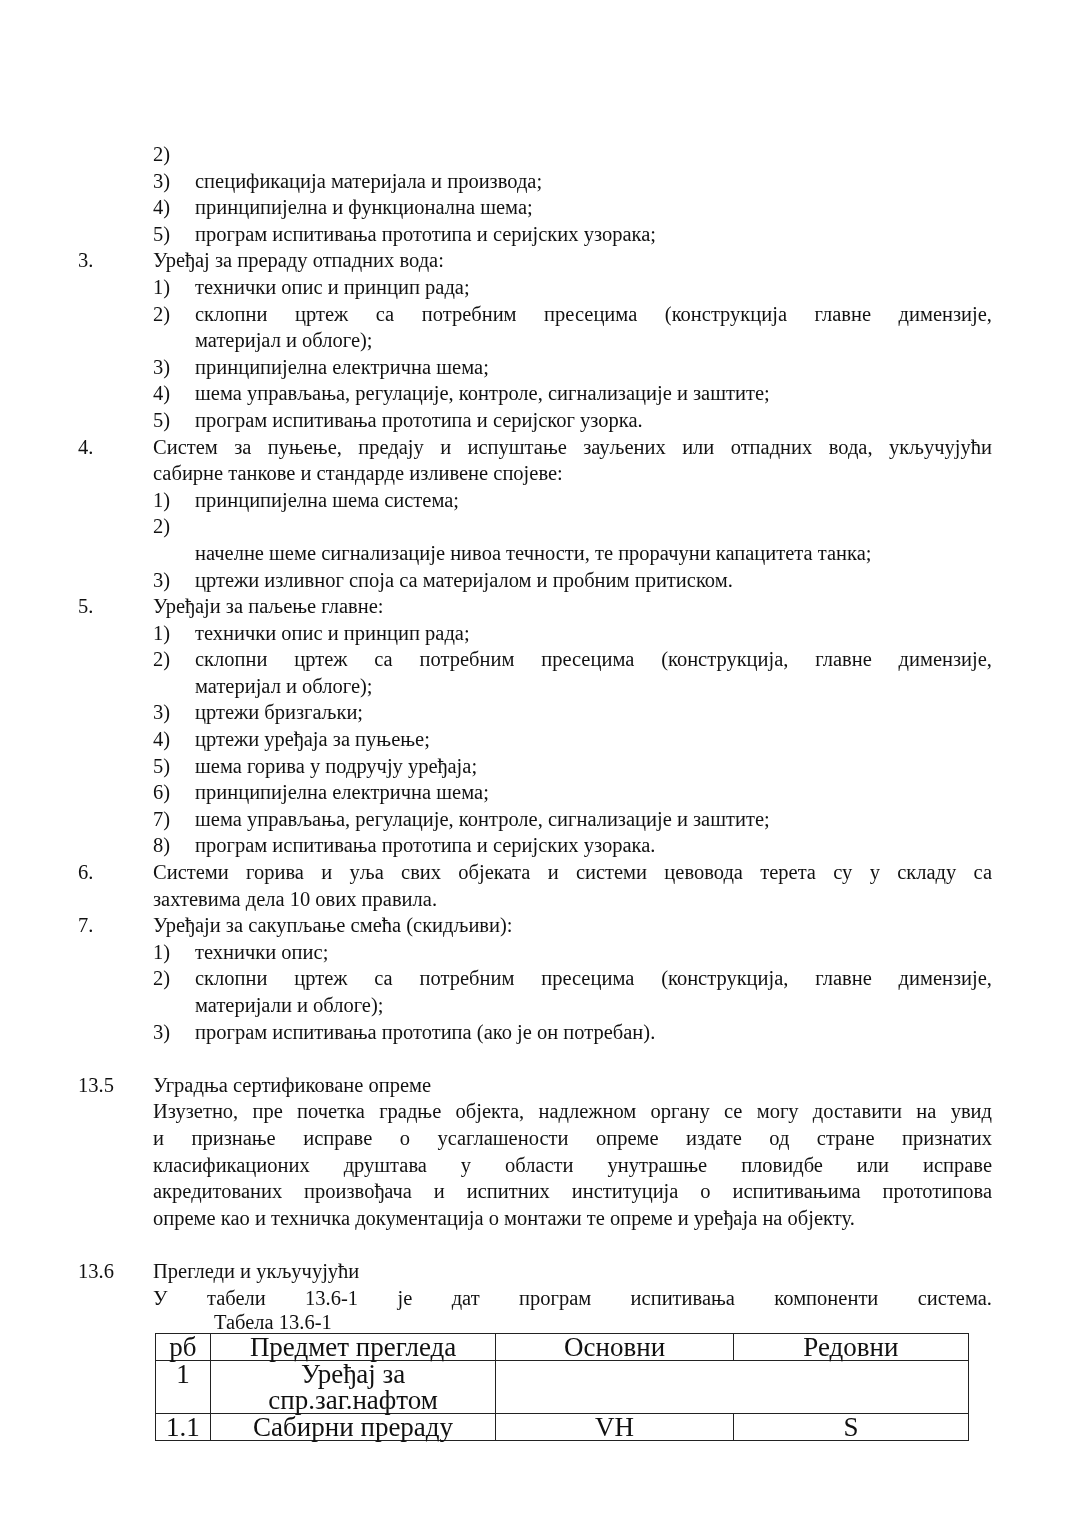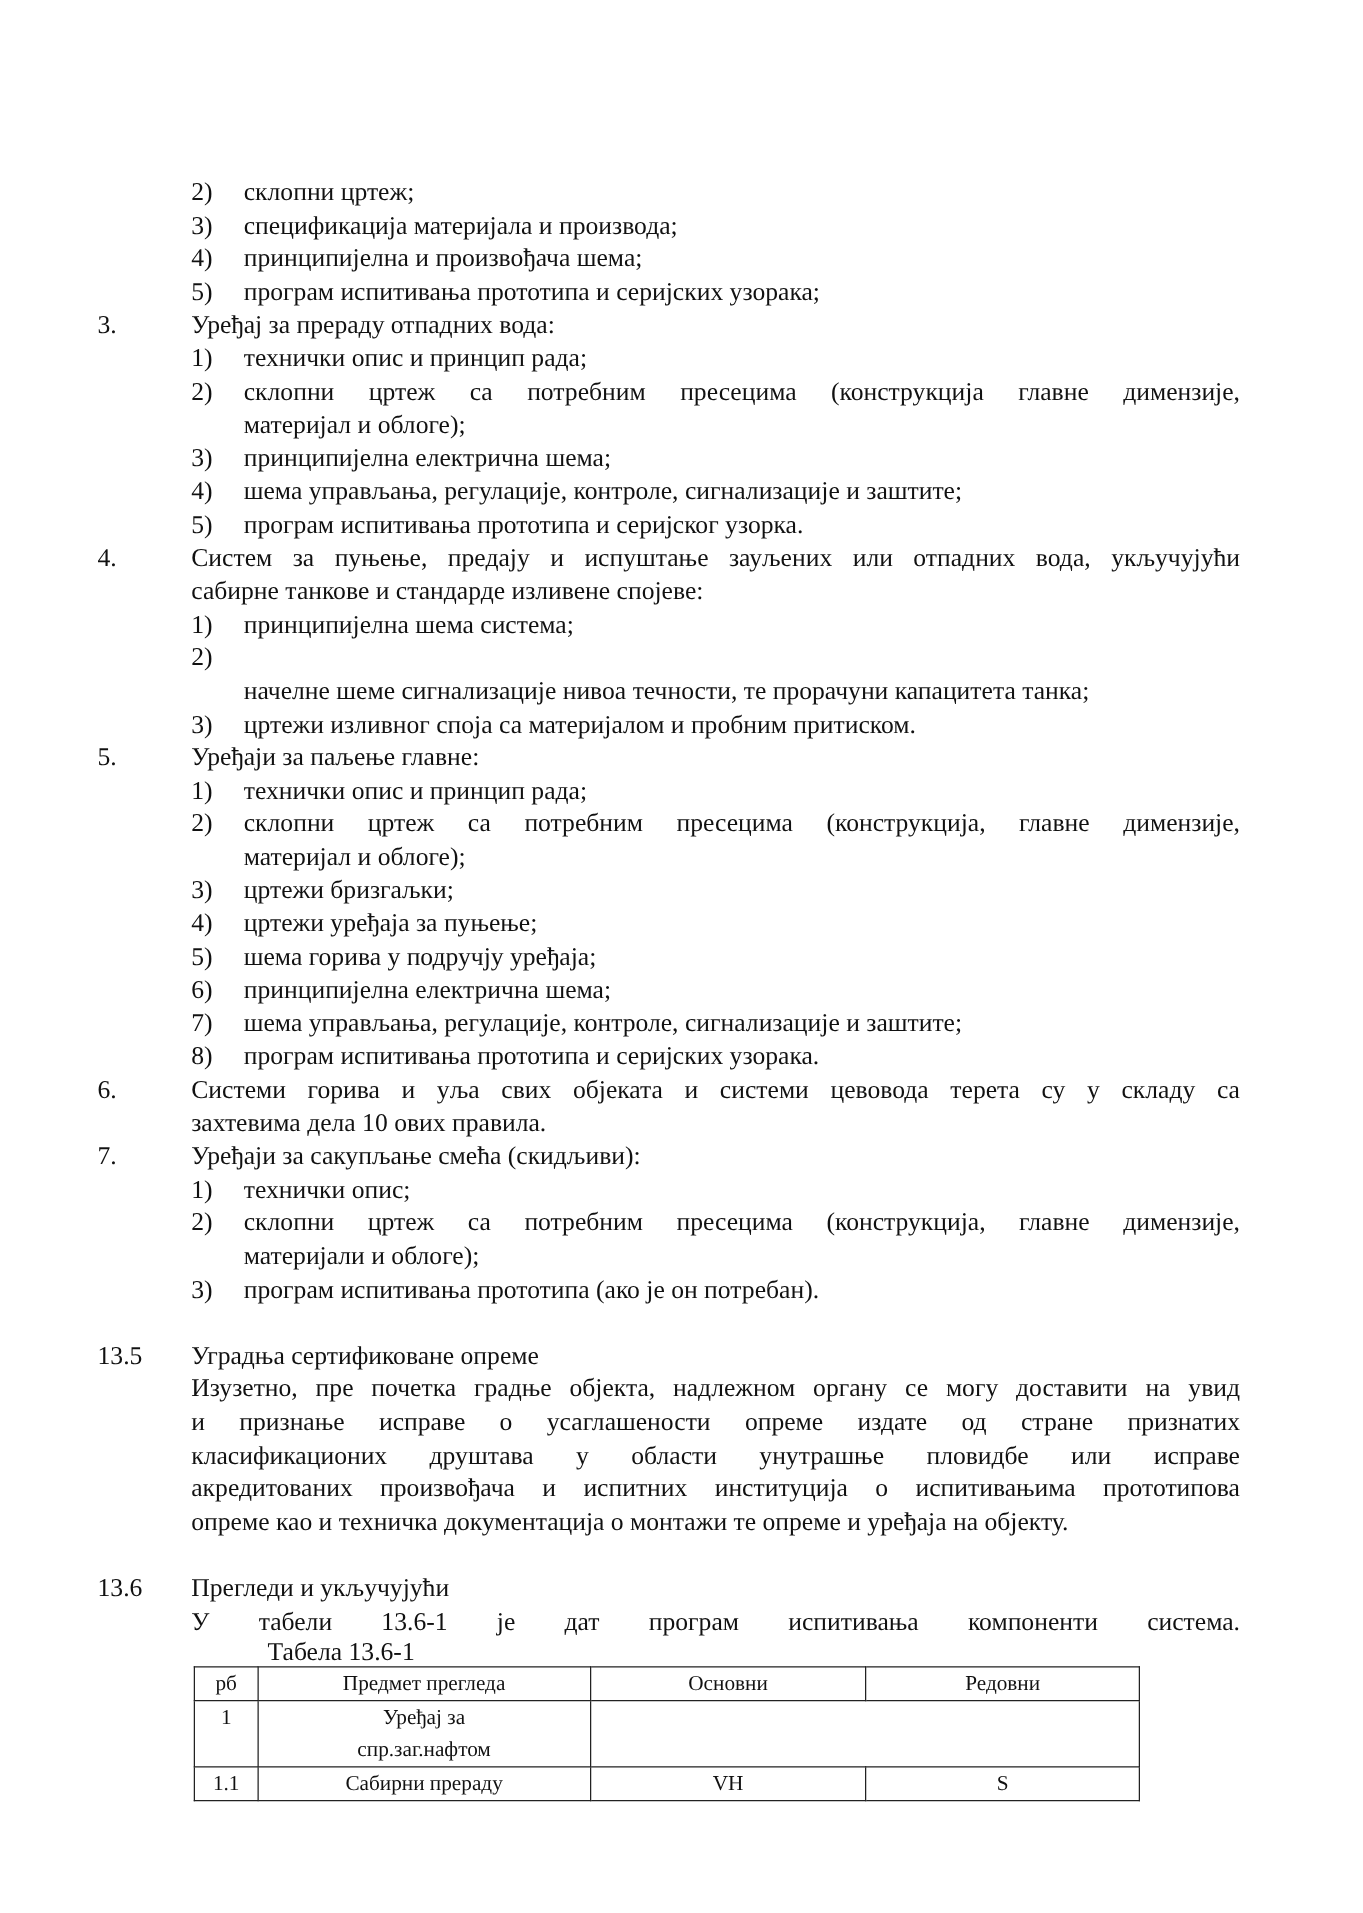--- a/index.html
+++ b/index.html
@@ -12,45 +12,44 @@
   .page { position: absolute; left: 0; top: 141px; width: 1090px; }
   .line { position: relative; height: 26.6px; line-height: 26.6px; white-space: nowrap; }
   .num { position: absolute; left: 78px; }
   .main-text { position: absolute; left: 153px; right: 98px; }
   .sub-num { position: absolute; left: 153px; }
   .sub-text { position: absolute; left: 195px; right: 98px; }
   .just { text-align: justify; text-align-last: justify; }
   .gap { height: 26.6px; }
   .caption { position: absolute; left: 214px; }
   table.tbl {
-    position: absolute; left: 155px; width: 757px;
-    border-collapse: collapse; font-size: 17px;
+    position: absolute; left: 155px; width: 814px;
+    border-collapse: collapse; font-size: 27px;
   }
   table.tbl td {
     border: 1.5px solid #222; text-align: center; vertical-align: top;
     line-height: 26px; padding: 0 2px;
   }
 </style>
 </head>
 <body>
 
 <div class="page">
 
   <div>
     <div class="line">
         <span class="sub-num">2)</span>
-        <span class="sub-text">склопни цртеж;</span>
       </div>
     <div class="line">
         <span class="sub-num">3)</span>
         <span class="sub-text">спецификација материјала и производа;</span>
       </div>
     <div class="line">
         <span class="sub-num">4)</span>
-        <span class="sub-text">принципијелна и произвођача шема;</span>
+        <span class="sub-text">принципијелна и функционална шема;</span>
       </div>
     <div class="line">
         <span class="sub-num">5)</span>
         <span class="sub-text">програм испитивања прототипа и серијских узорака;</span>
       </div>
   </div>
 
   <div>
     <div class="line">
         <span class="num">3.</span>

